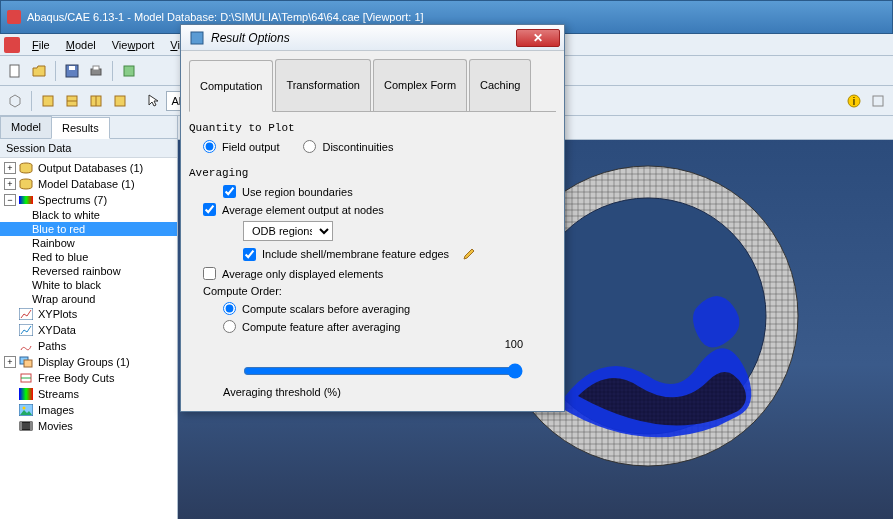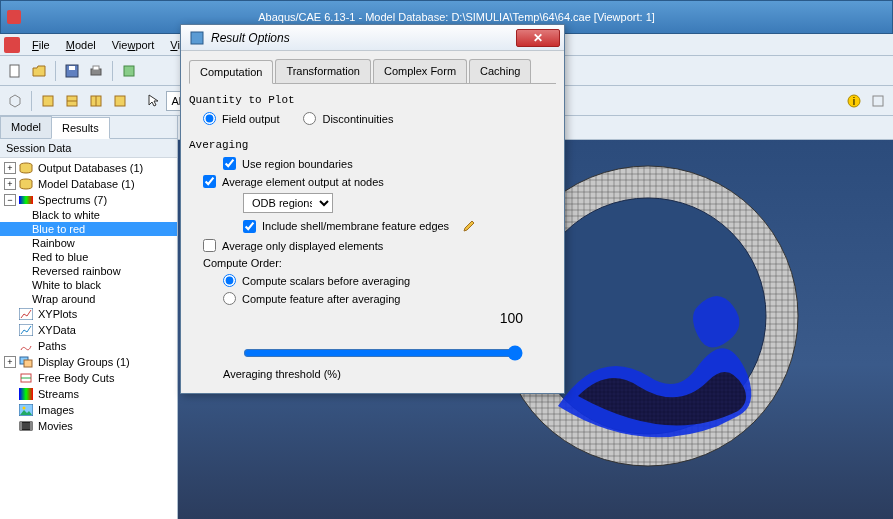--- a/index.html
+++ b/index.html
@@ -1,19 +1,19 @@
 <!DOCTYPE html>
 <html><head>
 <meta charset="utf-8">
 <style>
 * { box-sizing: border-box; margin: 0; padding: 0; font-family: "Segoe UI", Tahoma, sans-serif; font-size: 11px; }
 body { background: #d4e4f0; width: 893px; height: 519px; overflow: hidden; position: relative; }
 
 
-.titlebar { background: linear-gradient(#5a9bd4, #3b7ab8); color: #fff; height: 22px; display: flex; align-items: center; padding: 16px 6px; border: 1px solid #2a5a8a; text-align: center; }
+.titlebar { background: linear-gradient(#5a9bd4, #3b7ab8); color: #fff; height: 22px; display: flex; align-items: center; padding: 16px 6px; border: 1px solid #2a5a8a; }
 .titlebar .appicon { width: 14px; height: 14px; background: #d44; margin-right: 6px; border-radius: 2px; }
 .titlebar .title { flex: 1; font-size: 11px; }
 
 
 .menubar { background: #e8eff6; height: 22px; display: flex; align-items: center; padding: 0 4px; border-bottom: 1px solid #b0c0d0; }
 .menubar .menuicon { width: 16px; height: 16px; background: #d44; margin-right: 4px; border-radius: 2px; }
 .menubar .menuitem { padding: 3px 8px; cursor: default; }
 .menubar .menuitem u { text-decoration: underline; }
 
 
@@ -44,30 +44,30 @@
 .viewport .annot { position: absolute; color: #ff7a00; font-size: 10px; }
 
 
 .dialog { position: absolute; left: 180px; top: 24px; width: 385px; background: #f0f0f0; border: 1px solid #5a7a9a; box-shadow: 2px 2px 8px rgba(0,0,0,0.3); z-index: 10; }
 .dialog .dlg-titlebar { background: linear-gradient(#fdfdfe, #e4ecf5); height: 26px; display: flex; align-items: center; padding: 0 0 0 8px; border-bottom: 1px solid #c0c8d0; }
 .dialog .dlg-icon { width: 16px; height: 16px; margin-right: 6px; }
 .dialog .dlg-title { flex: 1; font-size: 12px; font-style: italic; }
 .dialog .dlg-close { width: 44px; height: 18px; background: linear-gradient(#e07878, #c83030); border: 1px solid #a02020; border-radius: 2px; color: #fff; display: flex; align-items: center; justify-content: center; cursor: default; margin-right: 4px; font-size: 12px; font-weight: bold; }
 .dialog .dlg-body { padding: 8px; background: #f0f0f0; }
 .dialog .dlg-tabs { display: flex; border-bottom: 1px solid #b0b0b0; margin-bottom: 10px; }
-.dialog .dlg-tab { padding: 5px 10px; border: 1px solid #b0b0b0; border-bottom: none; margin-right: 2px; background: #e4e4e4; cursor: default; border-radius: 3px 3px 0 0; }
+.dialog .dlg-tab { padding: 19px 10px; border: 1px solid #b0b0b0; border-bottom: none; margin-right: 2px; background: #e4e4e4; cursor: default; border-radius: 3px 3px 0 0; }
 .dialog .dlg-tab.active { background: #f0f0f0; border-bottom: 1px solid #f0f0f0; position: relative; top: 1px; }
 .dialog .group-title { margin: 6px 0 6px 0; color: #000; font-family: Liberation Mono, monospace; }
 .dialog .row { display: flex; align-items: center; margin: 5px 0 5px 14px; gap: 6px; }
 .dialog .row.sub { margin-left: 34px; }
 .dialog .row.sub2 { margin-left: 54px; }
 .dialog input[type=radio], .dialog input[type=checkbox] { margin: 0; }
 .dialog select { height: 20px; border: 1px solid #a0a0a0; background: #fff; padding: 0 4px; }
 .dialog .slider-wrap { margin: 4px 0 4px 54px; width: 280px; }
-.dialog .slider-val { text-align: right; font-size: 14px; margin-bottom: 19px; }
+.dialog .slider-val { text-align: right; font-size: 11px; margin-bottom: 13px; }
 .dialog input[type=range] { width: 100%; }
 .dialog .pencil { width: 16px; height: 16px; display: inline-block; margin-left: 6px; }
 
 
 svg { display: block; }
 
 
 .ring-wrap { position:absolute; left:310px; top:40px; width:320px; height:320px; }
 </style>
 </head>

